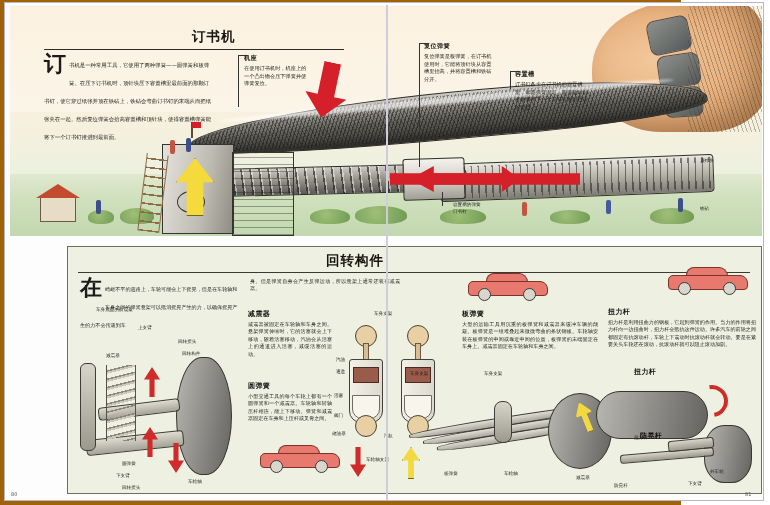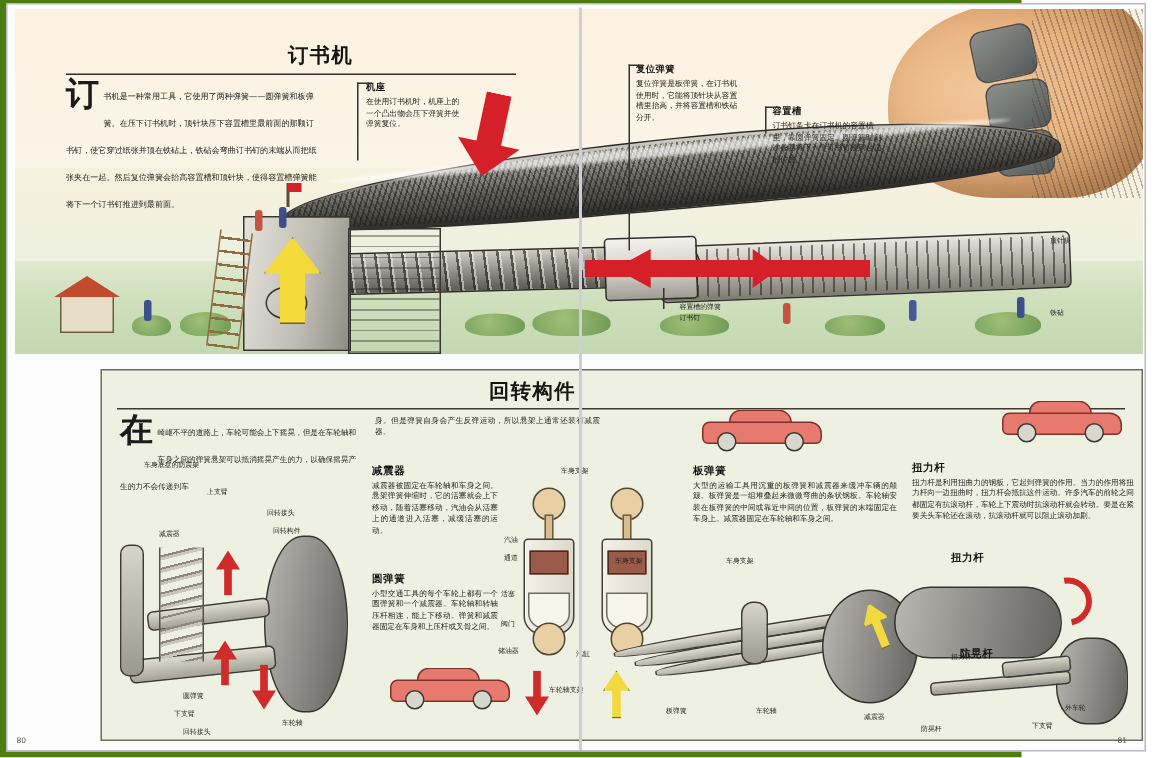--- a/index.html
+++ b/index.html
@@ -1,18 +1,18 @@
 <!DOCTYPE html>
 <html><head>
 <meta charset="utf-8">
 <style>
   html,body{margin:0;padding:0;background:#ffffff;}
   body{width:770px;height:505px;overflow:hidden;font-family:"Liberation Sans",sans-serif;}
 
-  .page{position:relative;width:681px;height:505px;background:#4d7c0f;}
+  .page{position:relative;width:681px;height:505px;background:#a16207;}
 
   
   .spread{position:absolute;left:4px;top:2px;width:760px;height:499px;
           border:1px solid #b9b6c8;background:#fdfdfd;box-sizing:border-box;}
   .gutter{position:absolute;left:381px;top:2px;width:2px;height:495px;background:#cfcddb;}
 
   
   .top-panel{position:absolute;left:5px;top:3px;width:752px;height:230px;overflow:hidden;
              background:linear-gradient(180deg,#fbeede 0%,#fcf3e4 28%,#f7f0de 50%,#eef1e0 70%,#e8eedc 100%);}
   .sky-top{position:absolute;left:0;top:0;width:100%;height:46%;

